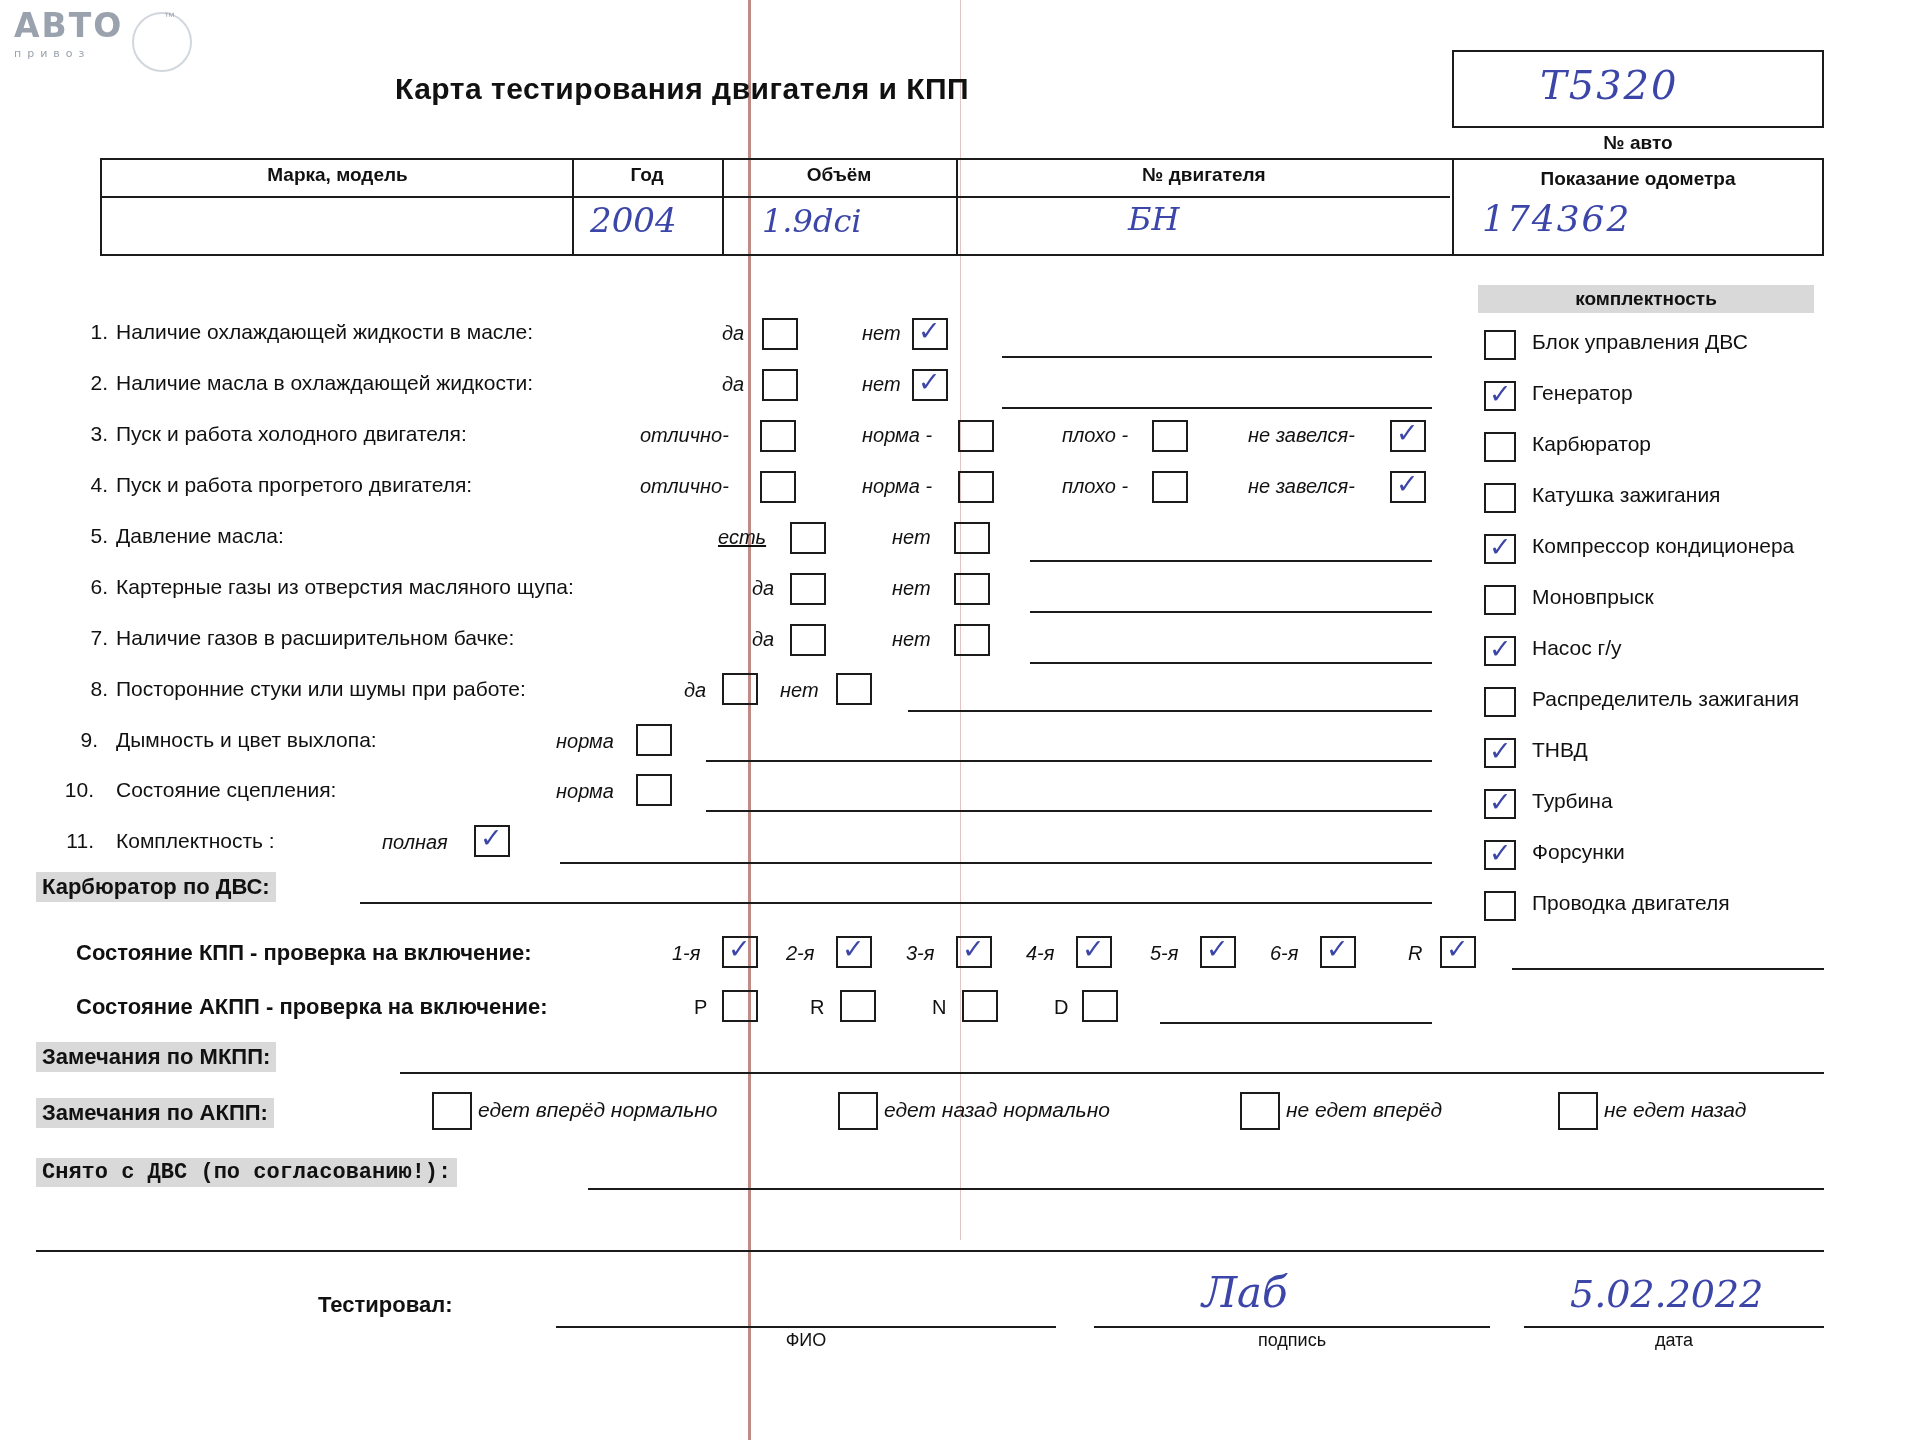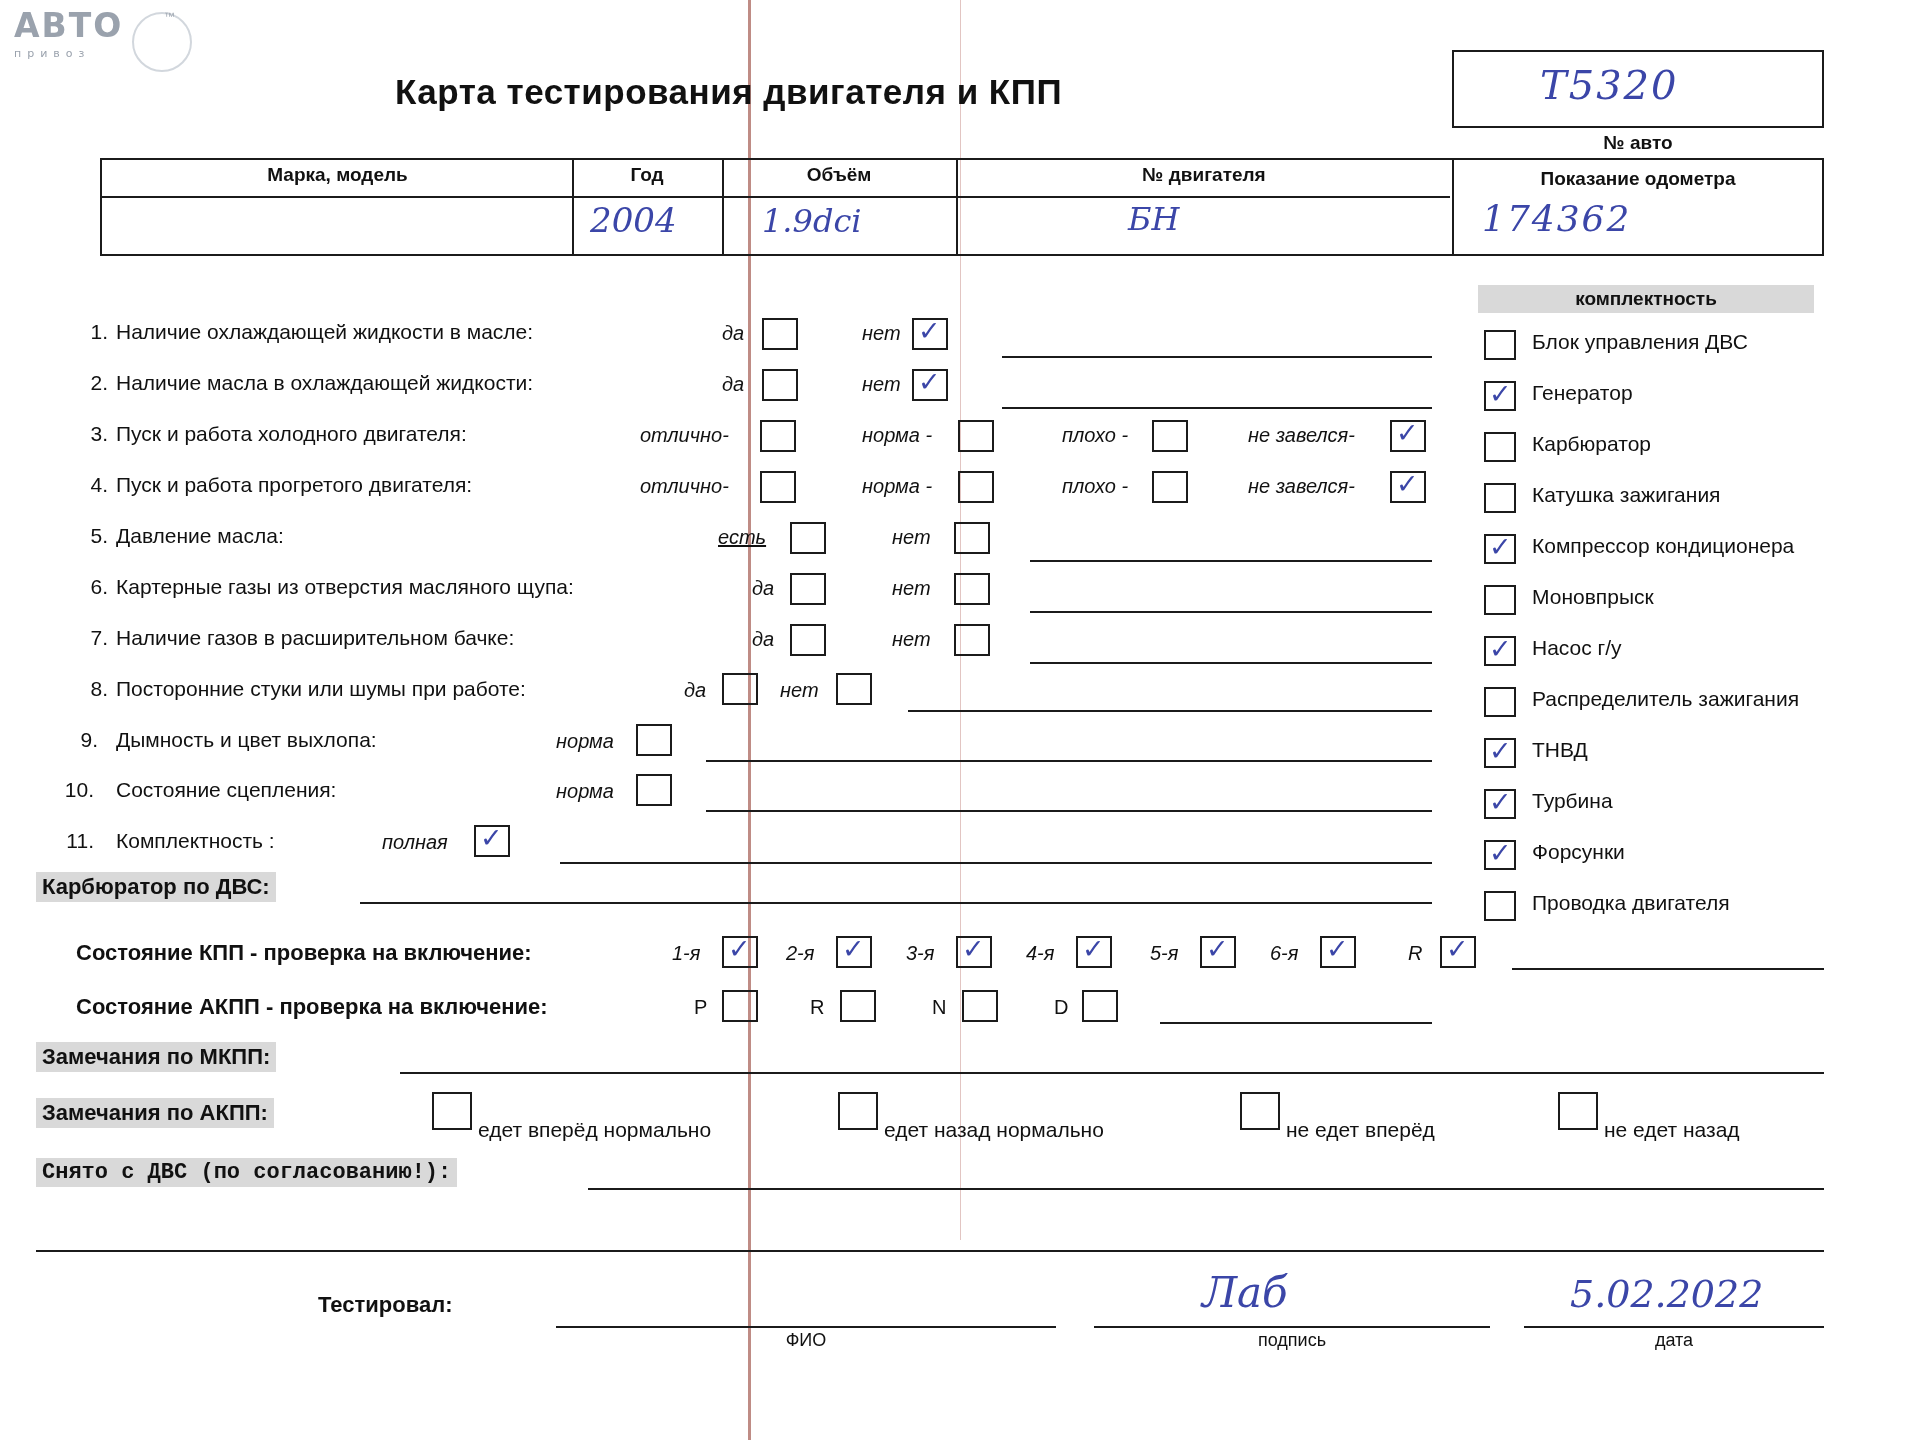--- a/index.html
+++ b/index.html
@@ -73,21 +73,21 @@
     width: 1px;
     height: 1240px;
     background: #cf9f9a;
     opacity: .6;
   }
 
   
   .title {
     position: absolute;
     left: 395px; top: 72px;
-    font-size: 35px;
+    font-size: 30px;
     font-weight: bold;
     letter-spacing: .5px;
   }
 
   
   .tbl {
     position: absolute;
     border: 2px solid #1b1b1b;
     box-sizing: border-box;
   }
@@ -197,22 +197,22 @@
     font-size: 20px;
     font-style: italic;
   }
   .akpp-lbl {
     position: absolute;
     font-size: 20px;
   }
   .akpp-note {
     position: absolute;
     font-size: 21px;
-    white-space: nowrap;
-    margin-top: 20px;
+    font-style: italic;
+    white-space: nowrap;
   }
 
   
   .foot-lbl {
     position: absolute;
     font-size: 22px;
     font-weight: bold;
   }
   .foot-cap {
     position: absolute;

